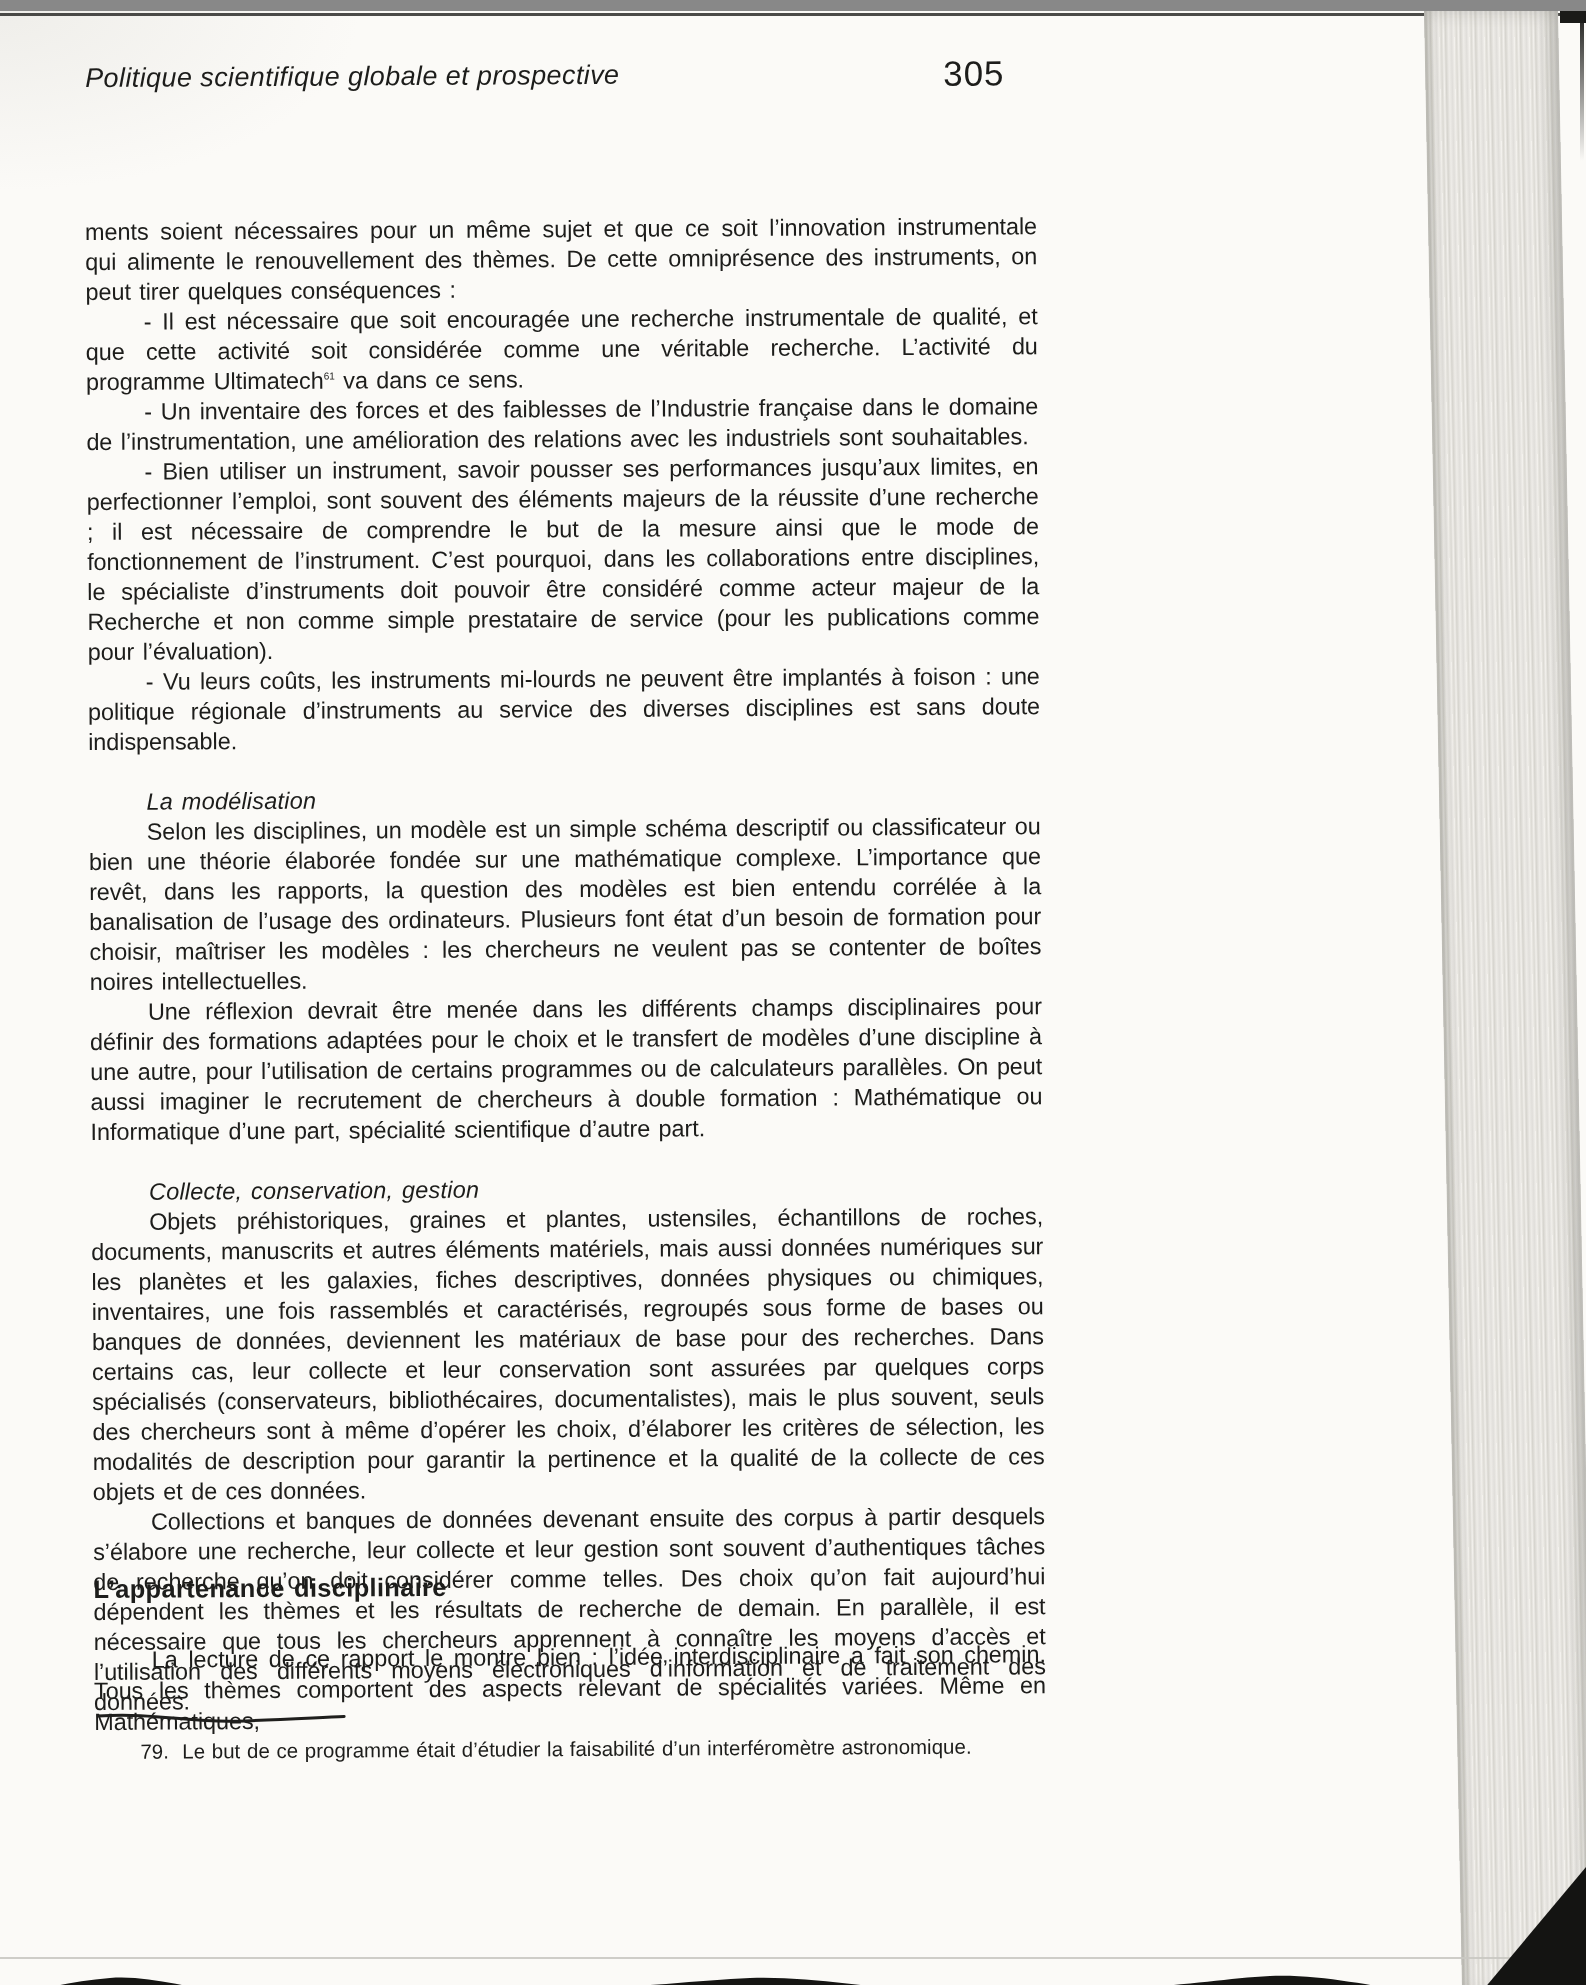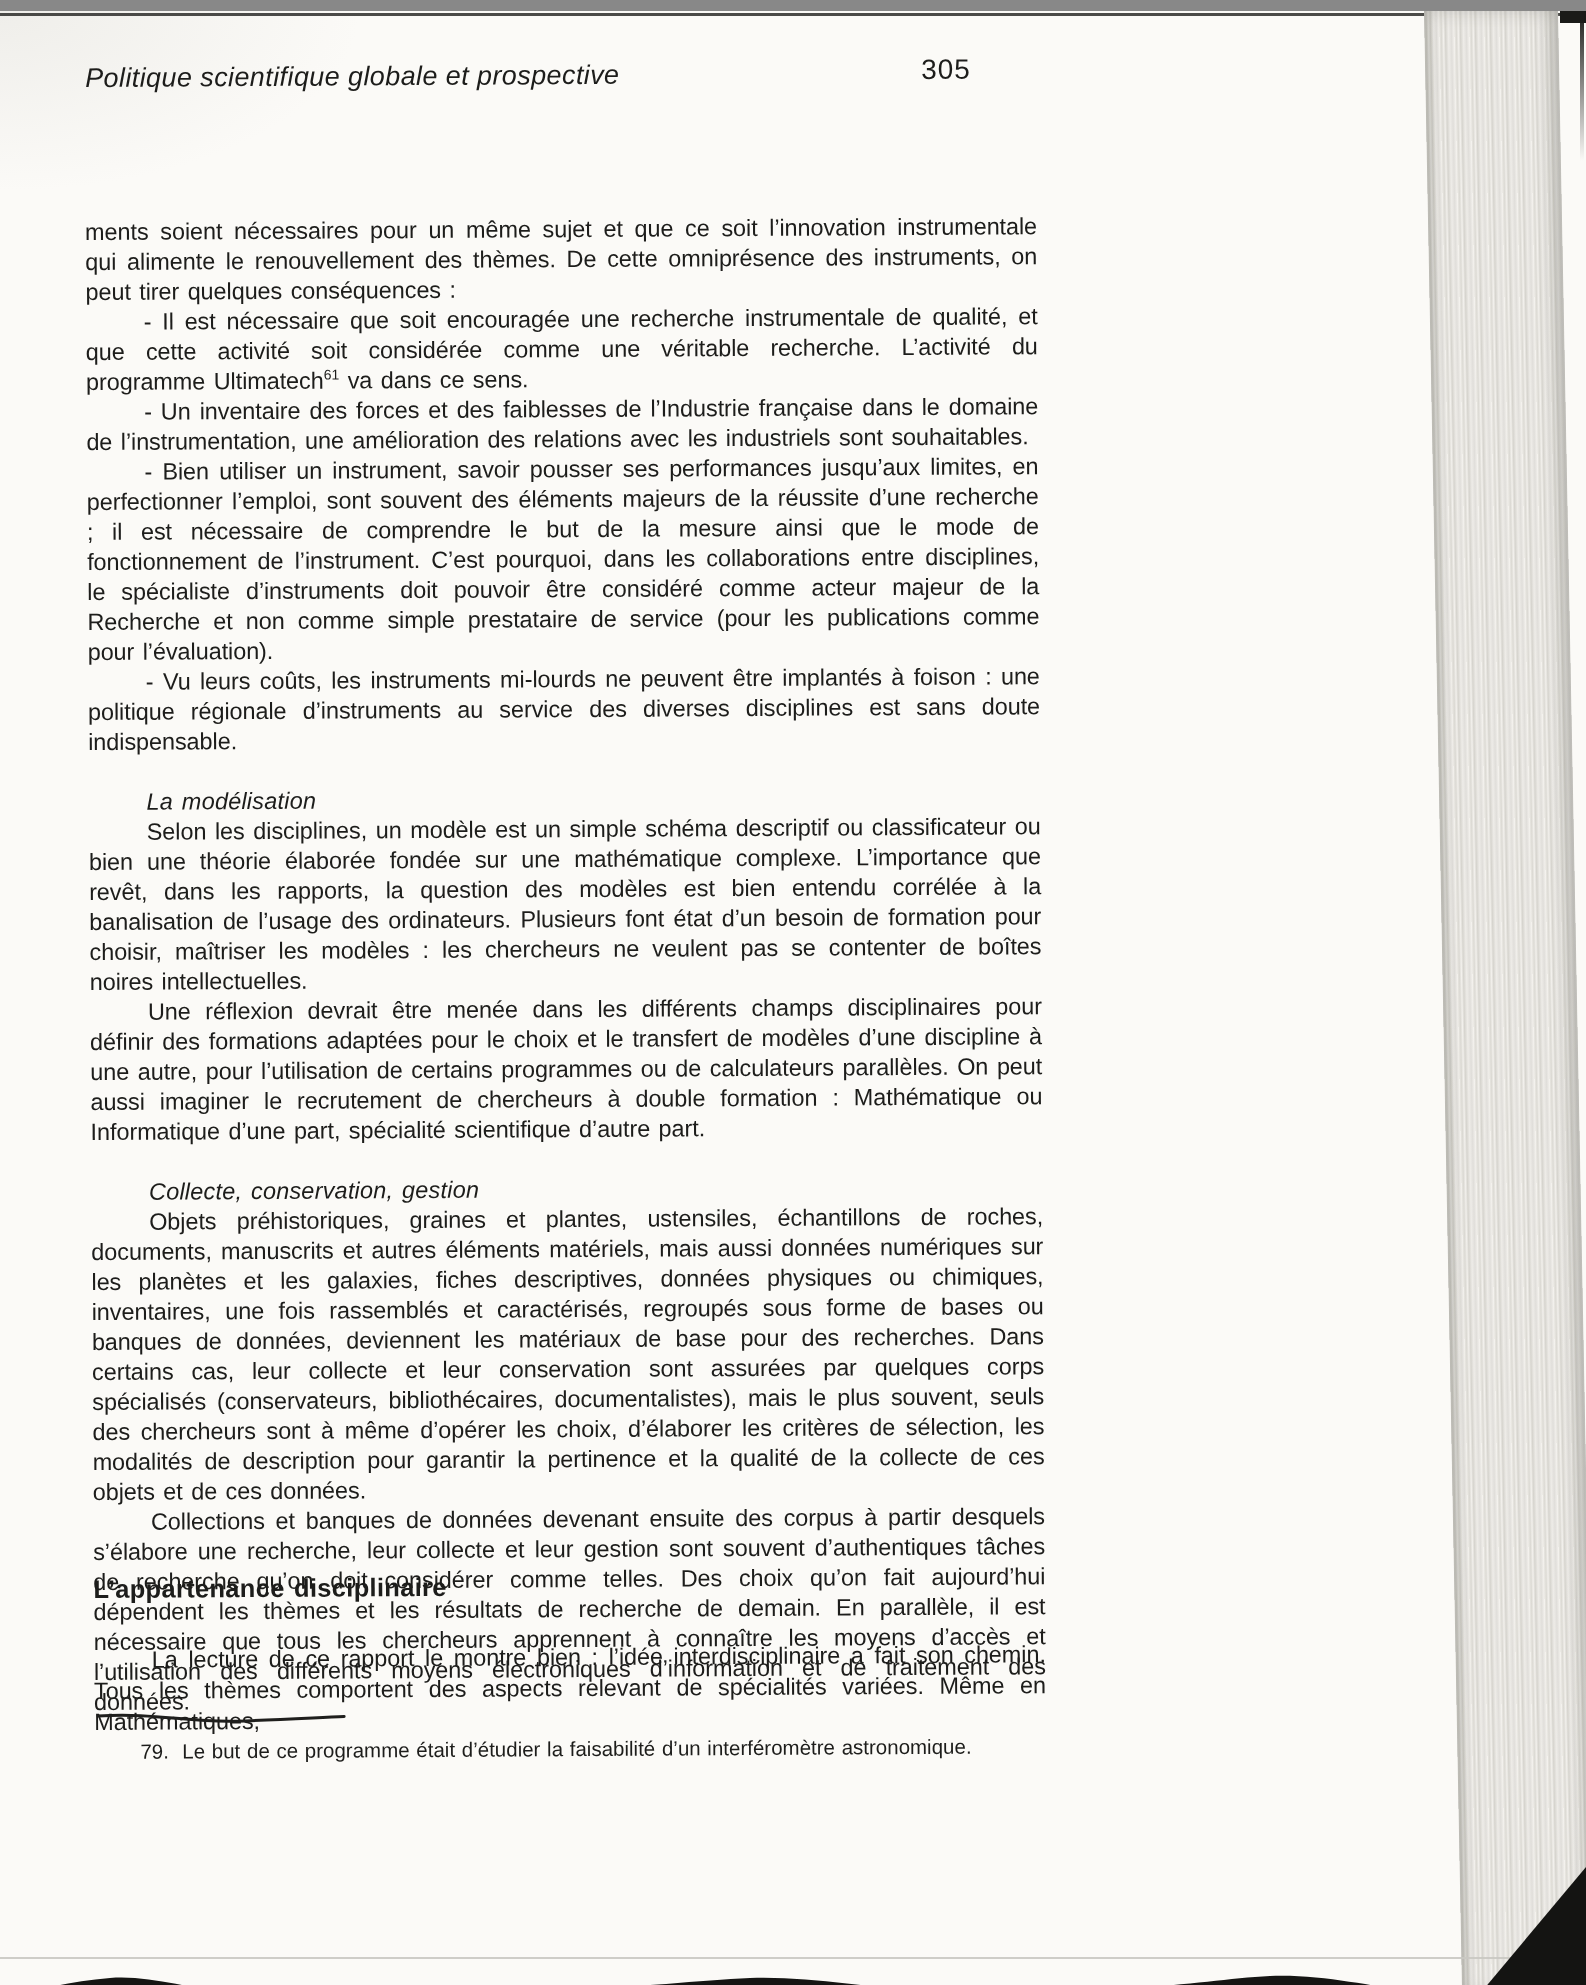--- a/index.html
+++ b/index.html
@@ -19,36 +19,36 @@
     position:absolute;inset:0;
     transform:rotate(-0.35deg);
     transform-origin:90px 210px;
   }
   .running-title{
     position:absolute;left:86px;top:52px;
     font-style:italic;font-size:27px;letter-spacing:.4px;
     white-space:nowrap;
   }
   .page-number{
-    position:absolute;left:922px;top:48px;
-    font-size:28px;letter-spacing:1px;
+    position:absolute;left:944px;top:48px;
+    font-size:35px;letter-spacing:1px;
   }
   .body-main{
     position:absolute;left:85px;top:206px;width:952px;
     font-size:23.5px;line-height:30px;
     text-align:justify;word-spacing:2px;letter-spacing:-0.1px;
   }
   .body-main p{margin:0;}
   p.indent{text-indent:58px;}
   h3.sub{
     margin:30px 0 0 0;
     font-size:23.5px;font-style:italic;font-weight:400;
     text-indent:58px;line-height:30px;letter-spacing:.2px;
   }
-  sup.fn-ref{font-size:14px;line-height:0;vertical-align:9px;letter-spacing:0;}
+  sup.fn-ref{font-size:10px;line-height:0;vertical-align:9px;letter-spacing:0;}
   .section-block{
     position:absolute;left:85px;top:1562px;width:952px;
     text-align:justify;word-spacing:2px;
   }
   .section-title{
     margin:0;font-size:25.5px;font-weight:700;letter-spacing:.3px;line-height:32px;
   }
   .section-block p{
     margin:40px 0 0 0;font-size:23.5px;line-height:31px;text-indent:58px;letter-spacing:-0.1px;
   }

